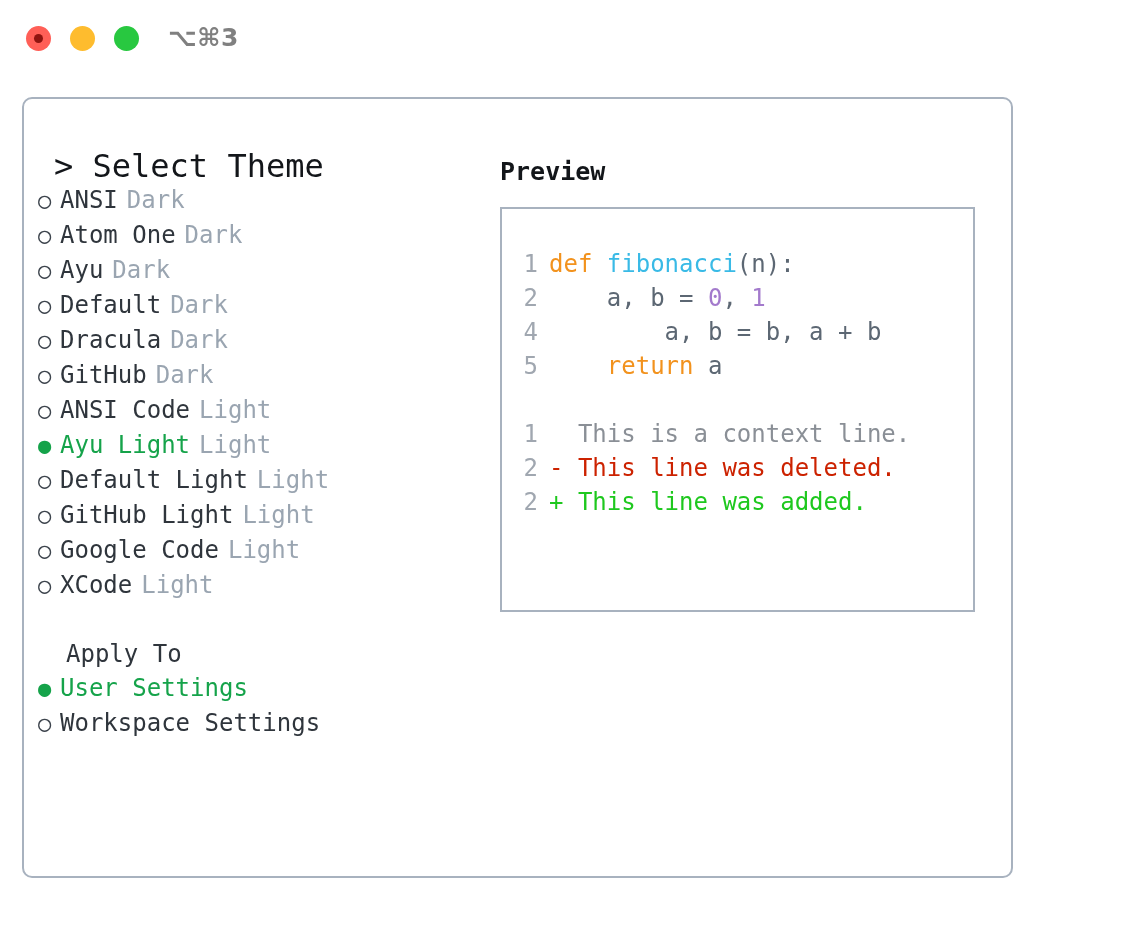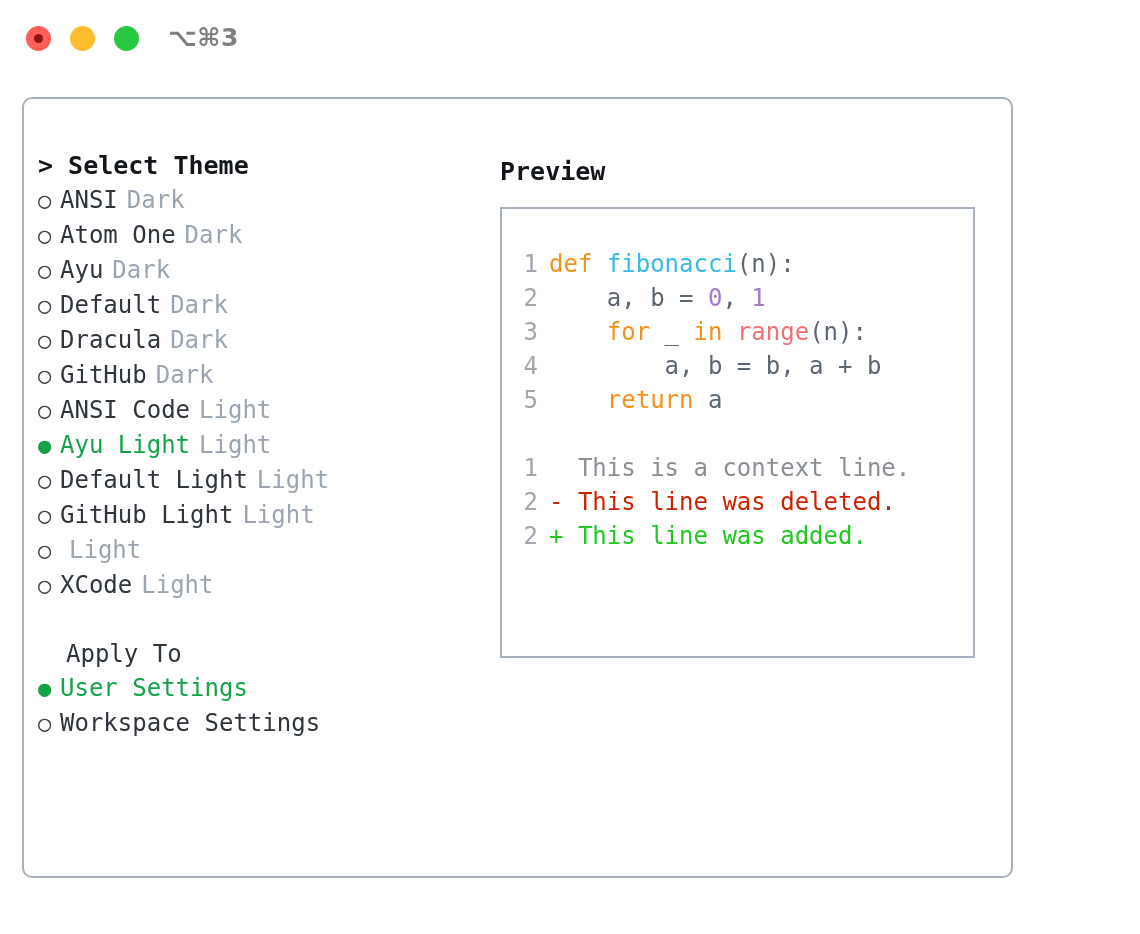--- a/index.html
+++ b/index.html
@@ -85,25 +85,26 @@
 
   
   .left-col {
     position: absolute;
     left: 14px;
     top: 50px;
     width: 440px;
   }
 
   .heading {
-    font-size: 25px;
-    font-weight: bold;
+    font-size: 32px;
+    font-weight: normal;
     color: #13161a;
     line-height: 34px;
     white-space: pre;
+    margin-left: 16px;
   }
 
   .opt-row {
     display: flex;
     align-items: baseline;
     line-height: 34px;
     font-size: 24px;
     white-space: pre;
   }
   .bullet {
@@ -151,21 +152,21 @@
   }
   .preview-title {
     font-size: 25px;
     font-weight: bold;
     color: #13161a;
     line-height: 34px;
   }
   .preview-box {
     margin-top: 18px;
     width: 475px;
-    height: 451px;
+    height: 405px;
     border: 2px solid #a8b2bf;
     box-sizing: border-box;
     background: #ffffff;
     padding: 38px 0 0 16px;
   }
 
   .code-line {
     font-size: 24px;
     line-height: 34px;
     white-space: pre;
@@ -212,21 +213,21 @@
           <div class="opt-row"><span class="bullet">○</span><span class="opt-label">ANSI</span><span class="opt-cat">Dark</span></div>
           <div class="opt-row"><span class="bullet">○</span><span class="opt-label">Atom One</span><span class="opt-cat">Dark</span></div>
           <div class="opt-row"><span class="bullet">○</span><span class="opt-label">Ayu</span><span class="opt-cat">Dark</span></div>
           <div class="opt-row"><span class="bullet">○</span><span class="opt-label">Default</span><span class="opt-cat">Dark</span></div>
           <div class="opt-row"><span class="bullet">○</span><span class="opt-label">Dracula</span><span class="opt-cat">Dark</span></div>
           <div class="opt-row"><span class="bullet">○</span><span class="opt-label">GitHub</span><span class="opt-cat">Dark</span></div>
           <div class="opt-row"><span class="bullet">○</span><span class="opt-label">ANSI Code</span><span class="opt-cat">Light</span></div>
           <div class="opt-row selected"><span class="bullet">●</span><span class="opt-label">Ayu Light</span><span class="opt-cat">Light</span></div>
           <div class="opt-row"><span class="bullet">○</span><span class="opt-label">Default Light</span><span class="opt-cat">Light</span></div>
           <div class="opt-row"><span class="bullet">○</span><span class="opt-label">GitHub Light</span><span class="opt-cat">Light</span></div>
-          <div class="opt-row"><span class="bullet">○</span><span class="opt-cat">Light</span></div>
+          <div class="opt-row"><span class="bullet">○</span><span class="opt-label">Google Code</span><span class="opt-cat">Light</span></div>
           <div class="opt-row"><span class="bullet">○</span><span class="opt-label">XCode</span><span class="opt-cat">Light</span></div>
         </div>
 
       <div class="section-gap"></div>
 
       <div class="apply-title">Apply To</div>
 
       <div id="apply-list">
           <div class="opt-row selected"><span class="bullet">●</span><span class="opt-label">User Settings</span></div>
           <div class="opt-row"><span class="bullet">○</span><span class="opt-label">Workspace Settings</span></div>
@@ -234,21 +235,20 @@
 
     </div>
 
     <div class="right-col">
       <div class="preview-title">Preview</div>
 
       <div class="preview-box">
         <div id="code-block">
             <div class="code-line"><span class="lnum">1</span><span class="tok-kw">def </span><span class="tok-fn">fibonacci</span><span class="tok-plain">(n):</span></div>
             <div class="code-line"><span class="lnum">2</span><span class="tok-plain">    a, b = </span><span class="tok-num">0</span><span class="tok-plain">, </span><span class="tok-num">1</span></div>
-            <div class="code-line"><span class="lnum">3</span><span class="tok-plain">    </span><span class="tok-kw">for</span><span class="tok-plain"> _ </span><span class="tok-kw">in</span><span class="tok-plain"> </span><span class="tok-call">range</span><span class="tok-plain">(n):</span></div>
             <div class="code-line"><span class="lnum">4</span><span class="tok-plain">        a, b = b, a + b</span></div>
             <div class="code-line"><span class="lnum">5</span><span class="tok-plain">    </span><span class="tok-kw">return</span><span class="tok-plain"> a</span></div>
           </div>
         <div class="blank-line"></div>
         <div id="diff-block">
             <div class="code-line"><span class="lnum">1</span><span class="diff-ctx">  This is a context line.</span></div>
             <div class="code-line"><span class="lnum">2</span><span class="diff-del">- This line was deleted.</span></div>
             <div class="code-line"><span class="lnum">2</span><span class="diff-add">+ This line was added.</span></div>
           </div>
       </div>

